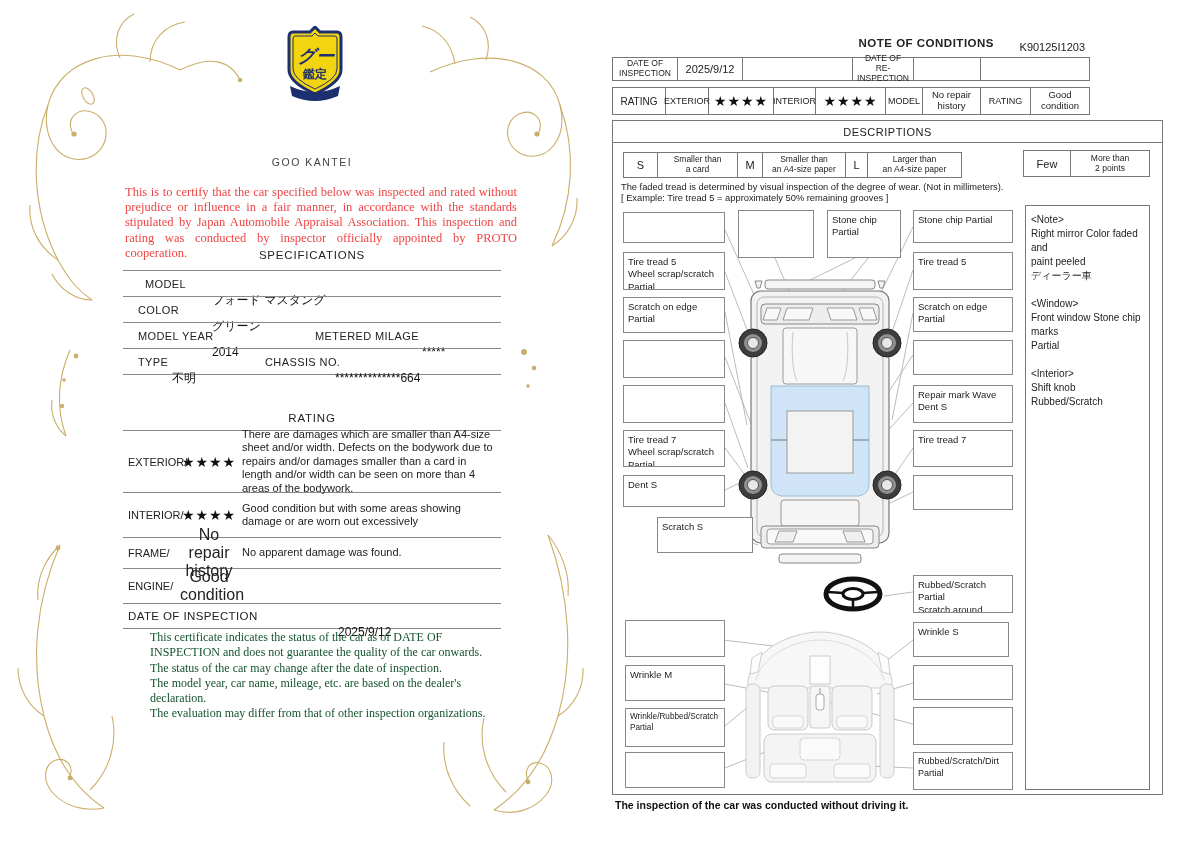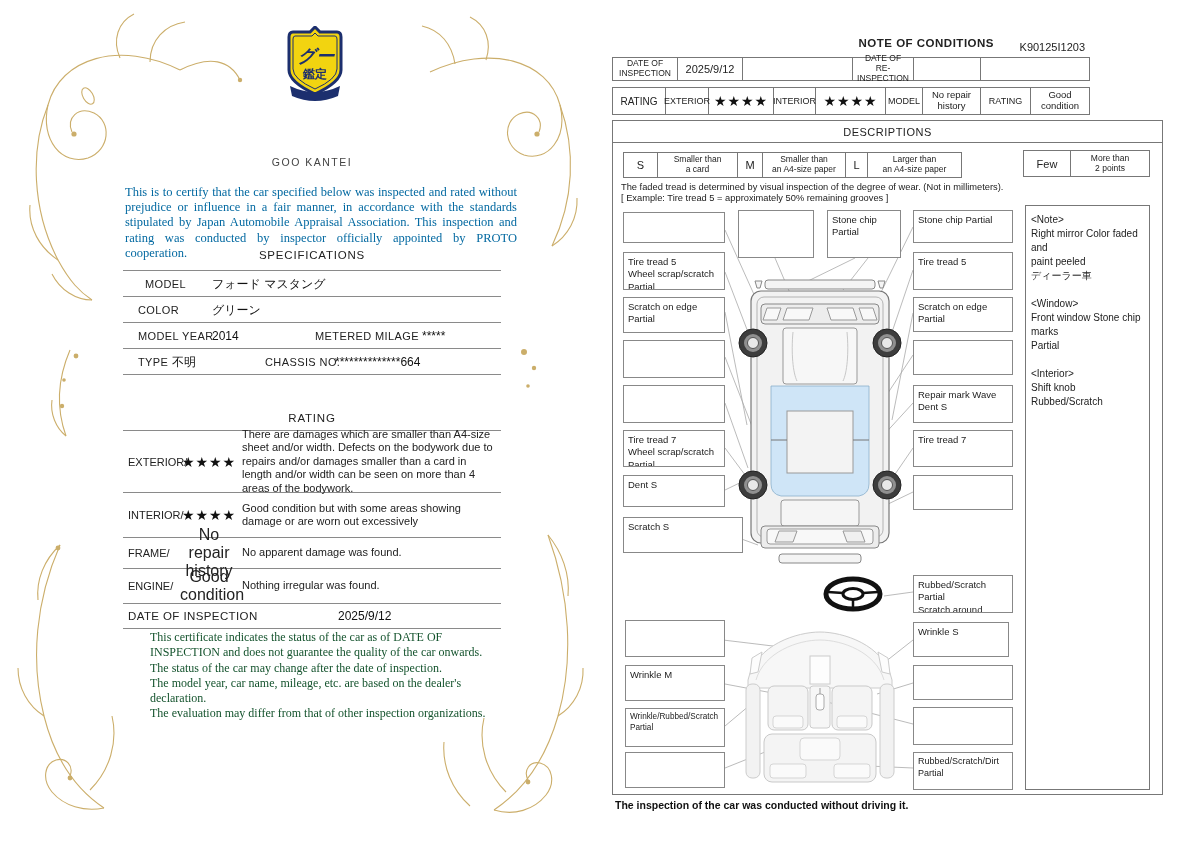--- a/index.html
+++ b/index.html
@@ -10,30 +10,30 @@
   .pre { white-space:pre-line; }
 
   
   .cert-title { left:60px; top:103px; width:500px; text-align:center;
     font-family:"DejaVu Serif", serif; font-style:italic; font-weight:bold;
     font-size:37px; color:#b3955a; letter-spacing:1px; }
   .cert-sub { left:123px; top:156px; width:378px; text-align:center;
     font-size:10.5px; letter-spacing:1.5px; color:#444; }
   .cert-intro { left:125px; top:185px; width:392px;
     font-family:"Liberation Serif", serif; font-size:12.5px; line-height:15.2px;
-    text-align:justify; color:#0369a1; }
+    text-align:justify; color:#ef4444; }
   .sec-head { width:378px; left:123px; text-align:center; font-size:11.5px;
     letter-spacing:0.8px; color:#222; }
 
   .spec-table { left:123px; top:270px; width:378px; border-bottom:1px solid #8a8a8a; }
   .spec-row { position:relative; border-top:1px solid #8a8a8a; height:26px; }
   .spec-row.tall { height:30px; }
   .spec-row span { position:absolute; top:50%; transform:translateY(-50%); }
   .lbl { font-size:11px; letter-spacing:0.4px; color:#222; }
-  .val { font-size:12px; color:#111; }
+  .val { font-size:12px; color:#111;margin-top:16px; }
 
   .rate-table { left:123px; top:430px; width:378px; border-bottom:1px solid #8a8a8a; }
   .rate-row { display:flex; align-items:center; border-top:1px solid #8a8a8a; }
   .rate-label { width:57px; padding-left:5px; font-size:11px; flex:0 0 auto; }
   .rate-mid { width:58px; flex:0 0 auto; text-align:center; }
   .stars { font-size:14px; letter-spacing:1px; color:#111; }
   .rate-text { flex:1; font-size:11px; line-height:13.5px; padding:3px 2px 3px 4px; }
   .date-row { position:relative; border-top:1px solid #8a8a8a; height:25px; }
   .date-row span { position:absolute; top:50%; transform:translateY(-50%); }
 
@@ -187,21 +187,20 @@
     <div class="rate-row" style="height:31px">
       <span class="rate-label">FRAME/</span>
       <span class="rate-mid small-val pre">No repair
 history</span>
       <div class="rate-text">No apparent damage was found.</div>
     </div>
     <div class="rate-row" style="height:35px">
       <span class="rate-label">ENGINE/</span>
       <span class="rate-mid small-val pre">Good
 condition</span>
-      <div class="rate-text">Nothing irregular was found.</div>
     </div>
     <div class="date-row">
       <span class="lbl" style="left:5px;font-size:11.5px">DATE OF INSPECTION</span>
       <span class="val" style="left:215px">2025/9/12</span>
     </div>
   </div>
 
   <div class="abs disclaimer pre">This certificate indicates the status of the car as of DATE OF
 INSPECTION and does not guarantee the quality of the car onwards.
 The status of the car may change after the date of inspection.
@@ -371,21 +370,21 @@
 
   <div class="dbox pre" style="left:623px;top:212px;width:102px;height:31px"></div>
   <div class="dbox pre" style="left:623px;top:252px;width:102px;height:38px">Tire tread 5
 Wheel scrap/scratch Partial</div>
   <div class="dbox pre" style="left:623px;top:297px;width:102px;height:36px">Scratch on edge Partial</div>
   <div class="dbox pre" style="left:623px;top:340px;width:102px;height:38px"></div>
   <div class="dbox pre" style="left:623px;top:385px;width:102px;height:38px"></div>
   <div class="dbox pre" style="left:623px;top:430px;width:102px;height:37px">Tire tread 7
 Wheel scrap/scratch Partial</div>
   <div class="dbox pre" style="left:623px;top:475px;width:102px;height:32px">Dent S</div>
-  <div class="dbox pre" style="left:623px;top:517px;width:120px;height:36px">Scratch S</div>
+  <div class="dbox pre" style="left:657px;top:517px;width:96px;height:36px">Scratch S</div>
 
   <div class="dbox pre" style="left:913px;top:210px;width:100px;height:33px">Stone chip Partial</div>
   <div class="dbox pre" style="left:913px;top:252px;width:100px;height:38px">Tire tread 5</div>
   <div class="dbox pre" style="left:913px;top:297px;width:100px;height:35px">Scratch on edge Partial</div>
   <div class="dbox pre" style="left:913px;top:340px;width:100px;height:35px"></div>
   <div class="dbox pre" style="left:913px;top:385px;width:100px;height:38px">Repair mark Wave
 Dent S</div>
   <div class="dbox pre" style="left:913px;top:430px;width:100px;height:37px">Tire tread 7</div>
   <div class="dbox pre" style="left:913px;top:475px;width:100px;height:35px"></div>
 

